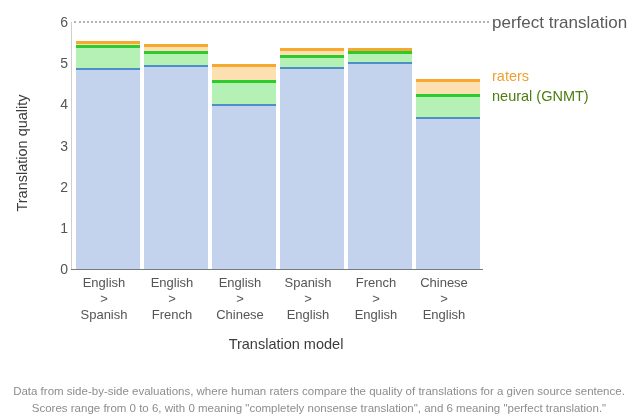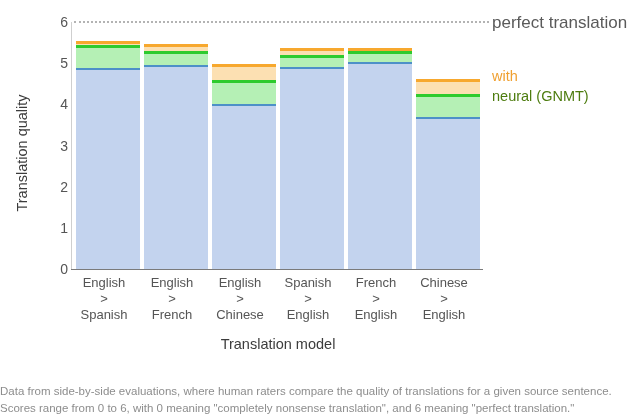--- a/index.html
+++ b/index.html
@@ -135,29 +135,30 @@
   }
   .x-tick div { display: block; text-align: center; }
   .x-axis-title {
     position: absolute;
     left: 0;
     top: 336px;
     width: 556px;
     text-align: center;
     font-size: 14.5px;
     color: #3c3c3c;
+    padding-left: 8px;
   }
 
   
   .caption {
     position: absolute;
     left: 0;
     top: 383px;
     width: 638px;
-    text-align: left;
+    text-align: center;
     font-size: 11.5px;
     line-height: 17px;
     color: #8d8d8d;
   }
   .caption div { display: block; }
 </style>
 </head>
 <body>
 
 <div id="figure">
@@ -204,21 +205,21 @@
         <div class="seg seg-gnmt" title="neural (GNMT): 5.3" style="height: 218.183px; bottom: 0px; z-index: 2;"></div>
         <div class="seg seg-pbmt" title="phrase-based (PBMT): 5.02" style="height: 206.657px; bottom: 0px; z-index: 3;"></div>
       </div>
       <div class="bar" title="Chinese &gt; English" style="left: 344px;">
         <div class="seg seg-human" title="human: 4.61" style="height: 189.778px; bottom: 0px; z-index: 1;"></div>
         <div class="seg seg-gnmt" title="neural (GNMT): 4.25" style="height: 174.958px; bottom: 0px; z-index: 2;"></div>
         <div class="seg seg-pbmt" title="phrase-based (PBMT): 3.7" style="height: 152.317px; bottom: 0px; z-index: 3;"></div>
       </div>
     </div>
 
-  <div class="legend-item lg-human">with</div>
+  <div class="legend-item lg-human">raters</div>
   <div class="legend-item lg-gnmt">neural (GNMT)</div>
 
   <div class="x-tick" style="left:69px">
     <div>English</div>
     <div>&gt;</div>
     <div>Spanish</div>
   </div>
   <div class="x-tick" style="left:137px">
     <div>English</div>
     <div>&gt;</div>

